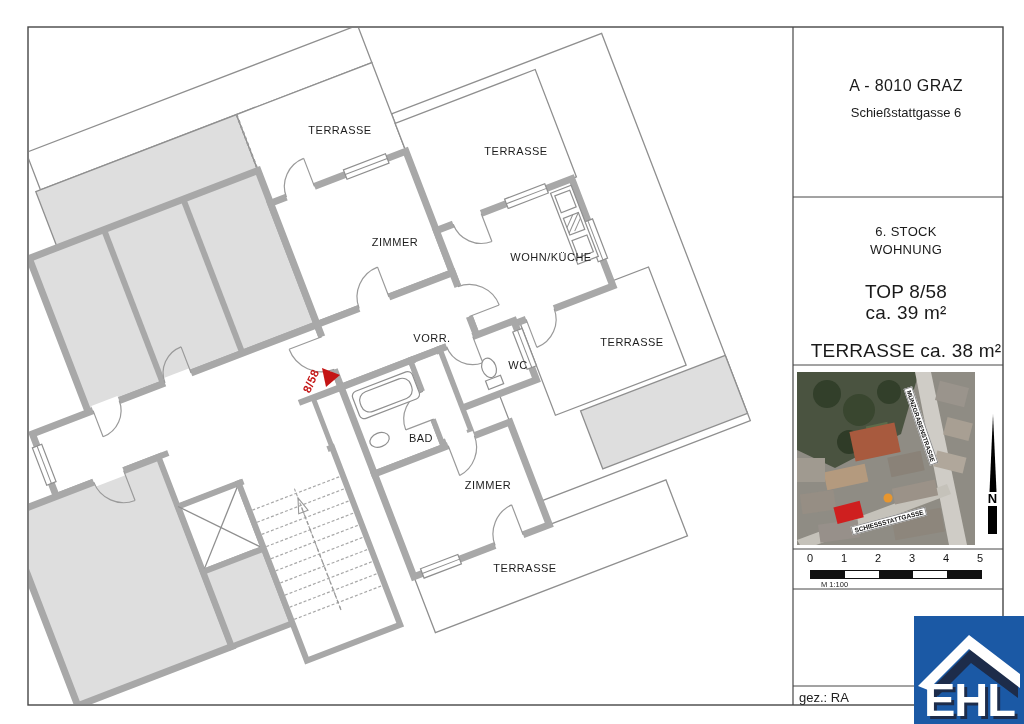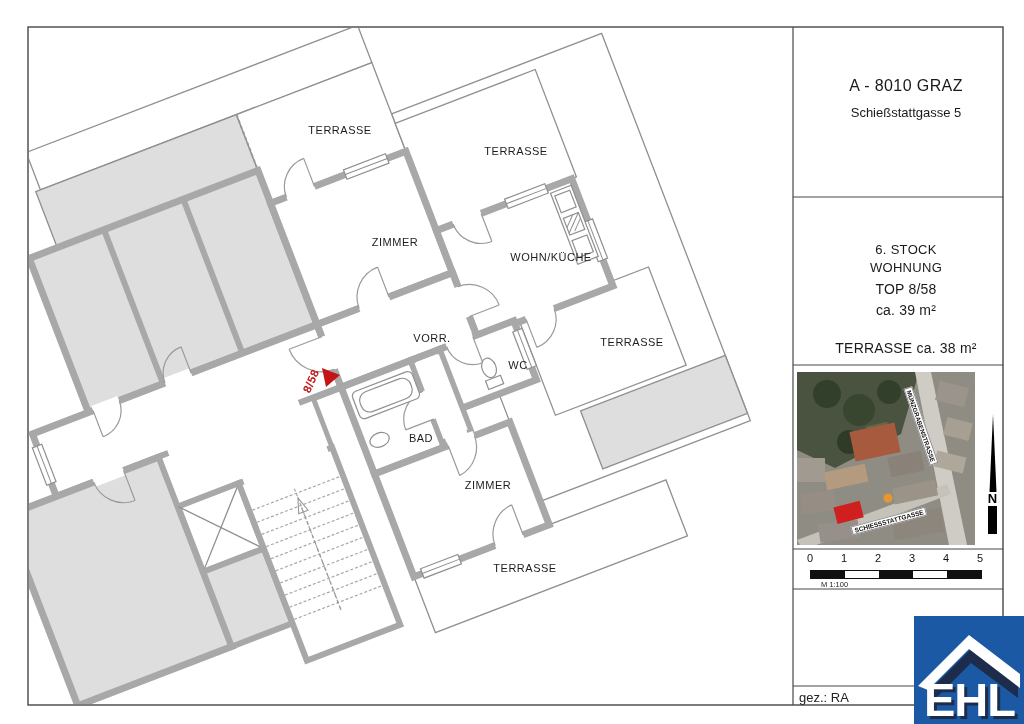--- a/index.html
+++ b/index.html
@@ -9,22 +9,22 @@
   .abs{position:absolute;}
   
   .lbl{position:absolute;transform:translate(-50%,-50%);font-size:11px;
        letter-spacing:.5px;color:#1d1d1d;white-space:nowrap;pointer-events:none;margin-left:30px;}
   .unit-marker{position:absolute;transform:translate(-50%,-50%) rotate(-66deg);
        font-size:11.5px;font-weight:700;color:#c41414;letter-spacing:.5px;}
   
   .panel-text{position:absolute;left:793px;width:226px;text-align:center;white-space:nowrap;}
   .t-title{font-size:16px;letter-spacing:.4px;}
   .t-sub{font-size:13px;}
-  .t-small{font-size:13px;letter-spacing:.3px;margin-top:18px;}
-  .t-big{font-size:14px;letter-spacing:.2px;}
+  .t-small{font-size:13px;letter-spacing:.3px;}
+  .t-big{font-size:19px;letter-spacing:.2px;}
   .map-label{position:absolute;background:#fff;border:.5px solid #8a8a8a;
        color:#111;font-weight:700;white-space:nowrap;padding:0 2px;
        pointer-events:none;}
   .tick{position:absolute;transform:translate(-50%,0);font-size:11px;color:#111;}
   .scalebar{position:absolute;left:810px;top:570px;width:170px;height:7px;
        border:1px solid #111;
        background:linear-gradient(90deg,#111 0 20%,#fff 20% 40%,#111 40% 60%,#fff 60% 80%,#111 80% 100%);}
   .mlabel{position:absolute;left:809px;top:580px;font-size:7.5px;color:#222;padding-left:12px;}
   .gez{position:absolute;left:799px;top:690px;font-size:13px;color:#222;}
   .north{position:absolute;left:984px;top:414px;width:17px;display:flex;
@@ -193,21 +193,21 @@
   <span class="lbl" style="left:488px;top:365px">WC</span>
   <span class="lbl" style="left:602px;top:342px">TERRASSE</span>
   <span class="lbl" style="left:391px;top:438px">BAD</span>
   <span class="lbl" style="left:458px;top:485px">ZIMMER</span>
   <span class="lbl" style="left:495px;top:568px">TERRASSE</span>
   <span class="unit-marker" style="left:311px;top:381px">8/58</span>
 </div>
 
 <div>
   <div class="panel-text t-title" style="top:77px">A - 8010 GRAZ</div>
-  <div class="panel-text t-sub" style="top:105px">Schießstattgasse 5</div>
+  <div class="panel-text t-sub" style="top:105px">Schießstattgasse 6</div>
 
   <div class="panel-text t-small" style="top:224px">6. STOCK</div>
   <div class="panel-text t-small" style="top:242px">WOHNUNG</div>
   <div class="panel-text t-big" style="top:281px">TOP 8/58</div>
   <div class="panel-text t-big" style="top:302px">ca. 39 m²</div>
   <div class="panel-text t-big" style="top:340px">TERRASSE ca. 38 m²</div>
 </div>
 
 <svg class="abs" style="left:797px;top:372px" width="178" height="173" viewBox="0 0 178 173">
   <rect width="178" height="173" fill="#8f8c84"></rect>

